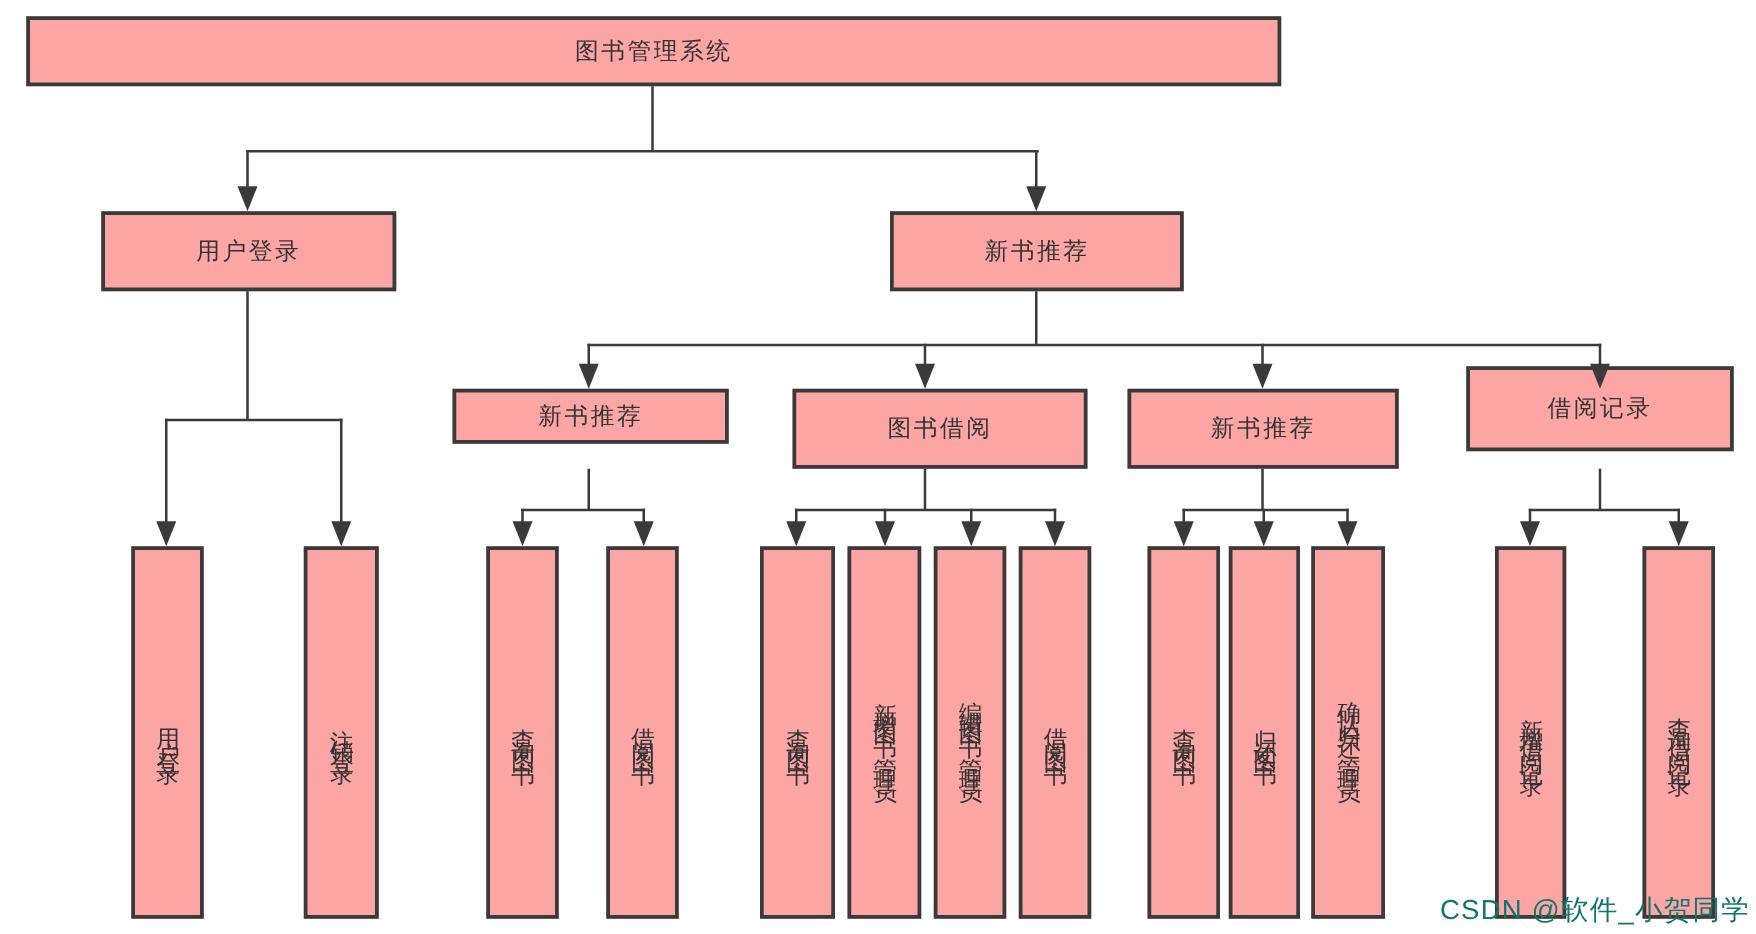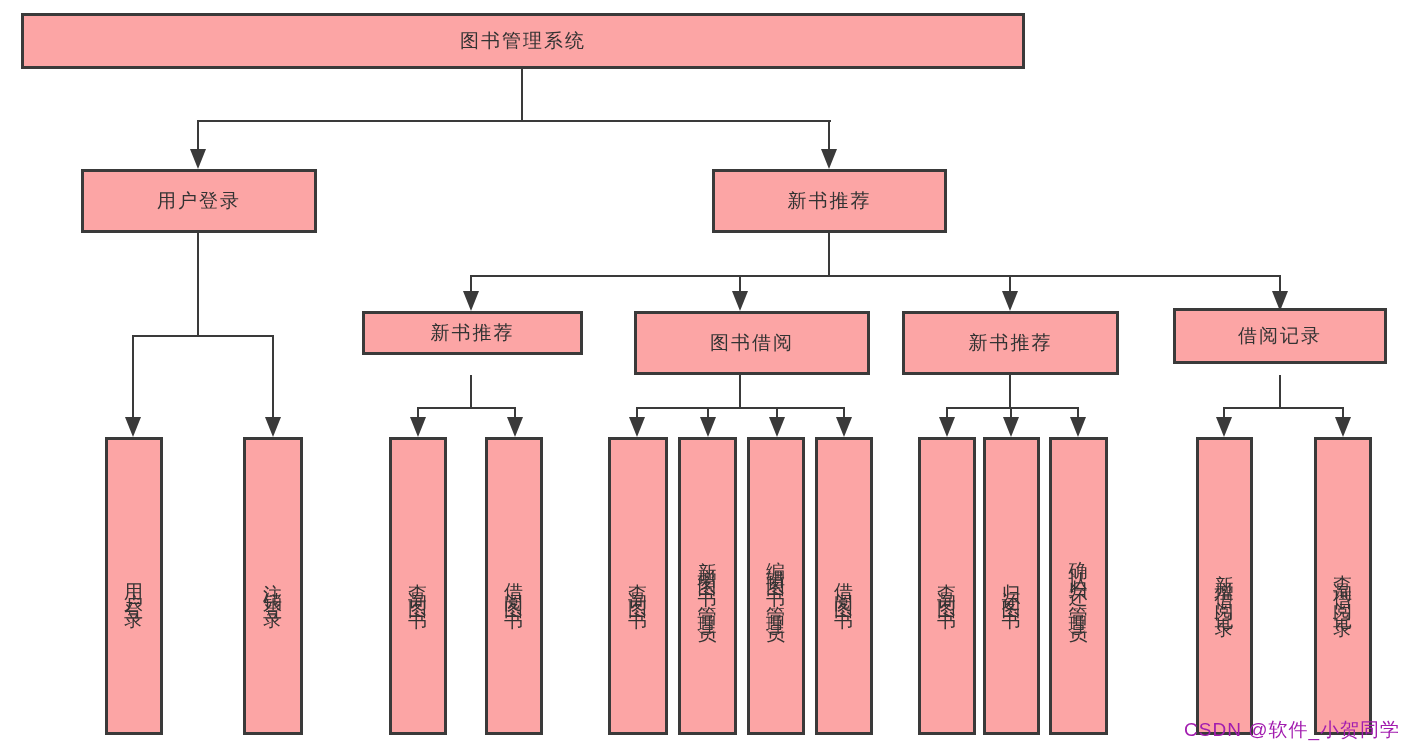--- a/index.html
+++ b/index.html
@@ -45,22 +45,22 @@
   .arrow{
     position:absolute;
     width:0;height:0;
     border-left:8px solid transparent;
     border-right:8px solid transparent;
     border-top:20px solid var(--line);
   }
   .watermark{
     position:absolute;
     right:5px;bottom:4px;
-    font-size:19px;
-    color:#a21caf;
+    font-size:22px;
+    color:#0f766e;
     letter-spacing:1px;
   }
 </style>
 </head>
 <body>
 
 <div class="canvas">
 
   <div class="box h" style="left:21px;top:13px;width:1004px;height:56px">
     <span>图书管理系统</span>
@@ -79,21 +79,21 @@
   </div>
 
   <div class="box h" style="left:634px;top:311px;width:236px;height:64px">
     <span>图书借阅</span>
   </div>
 
   <div class="box h" style="left:902px;top:311px;width:217px;height:64px">
     <span>新书推荐</span>
   </div>
 
-  <div class="box h" style="left:1173px;top:308px;width:214px;height:56px">
+  <div class="box h" style="left:1173px;top:293px;width:214px;height:68px">
     <span>借阅记录</span>
   </div>
 
   <div class="box v" style="left:105px;width:58px">
     <span class="vt">用户登录</span>
   </div>
   <div class="box v" style="left:243px;width:60px">
     <span class="vt">注销登录</span>
   </div>
 

